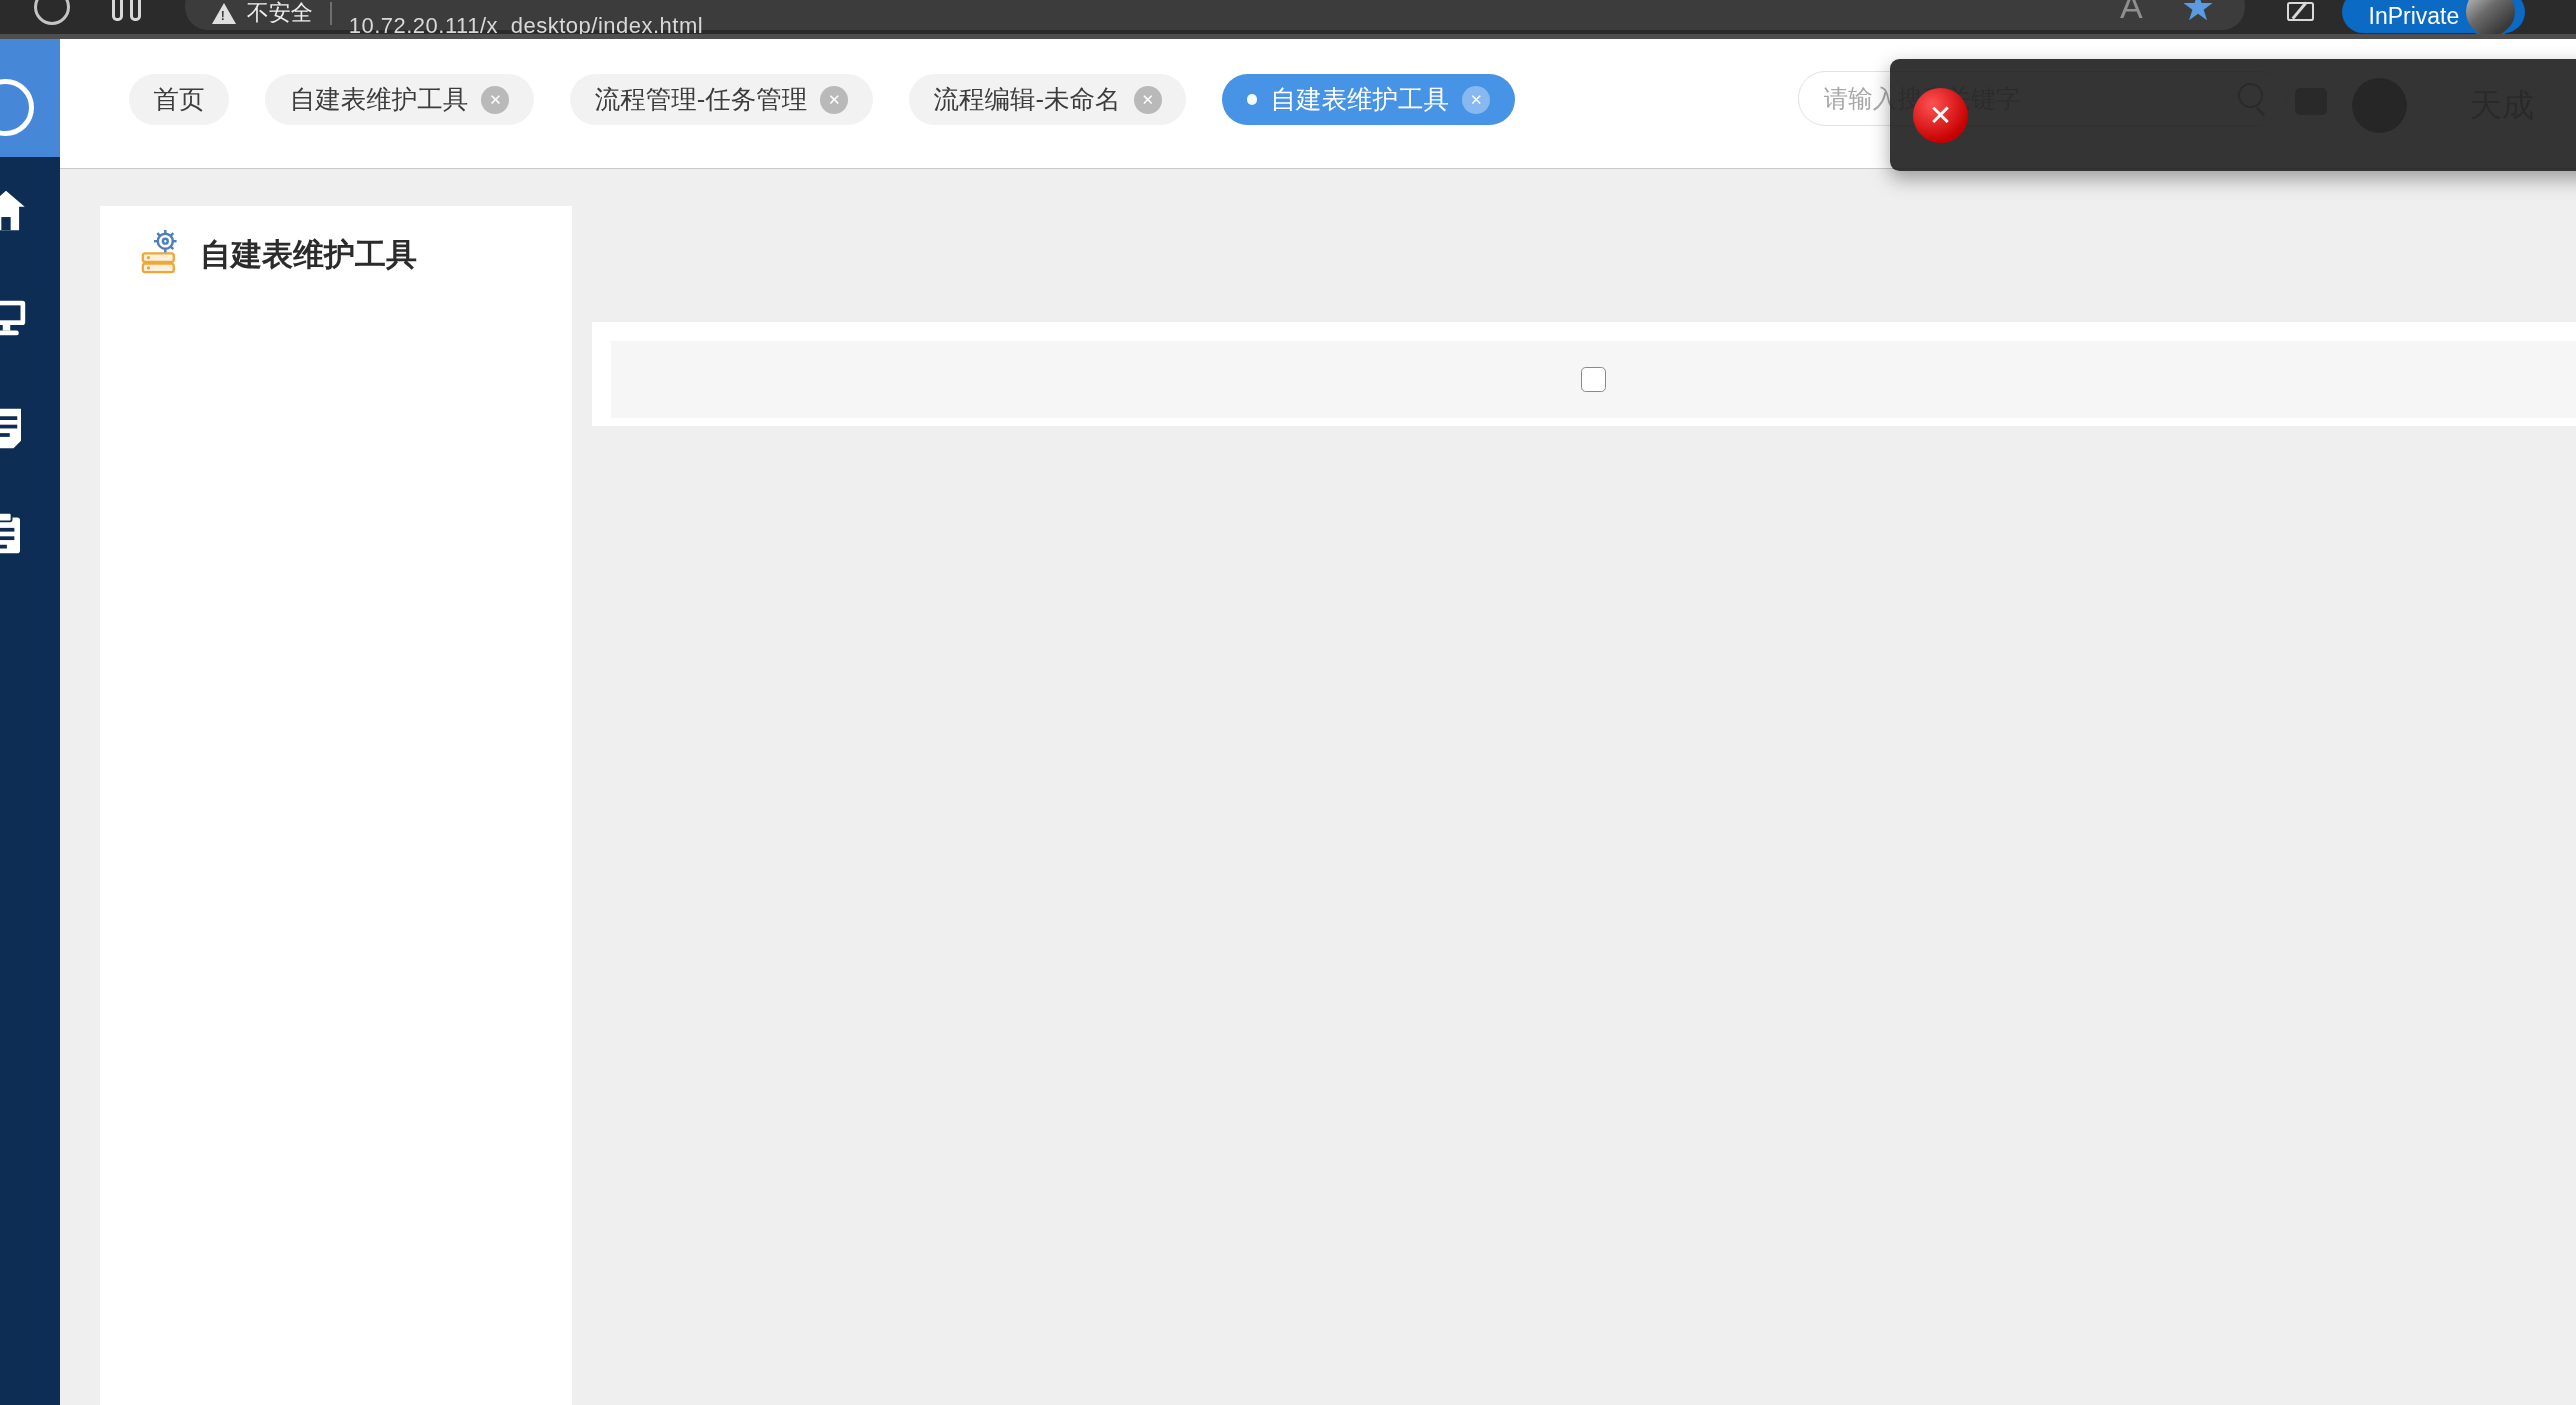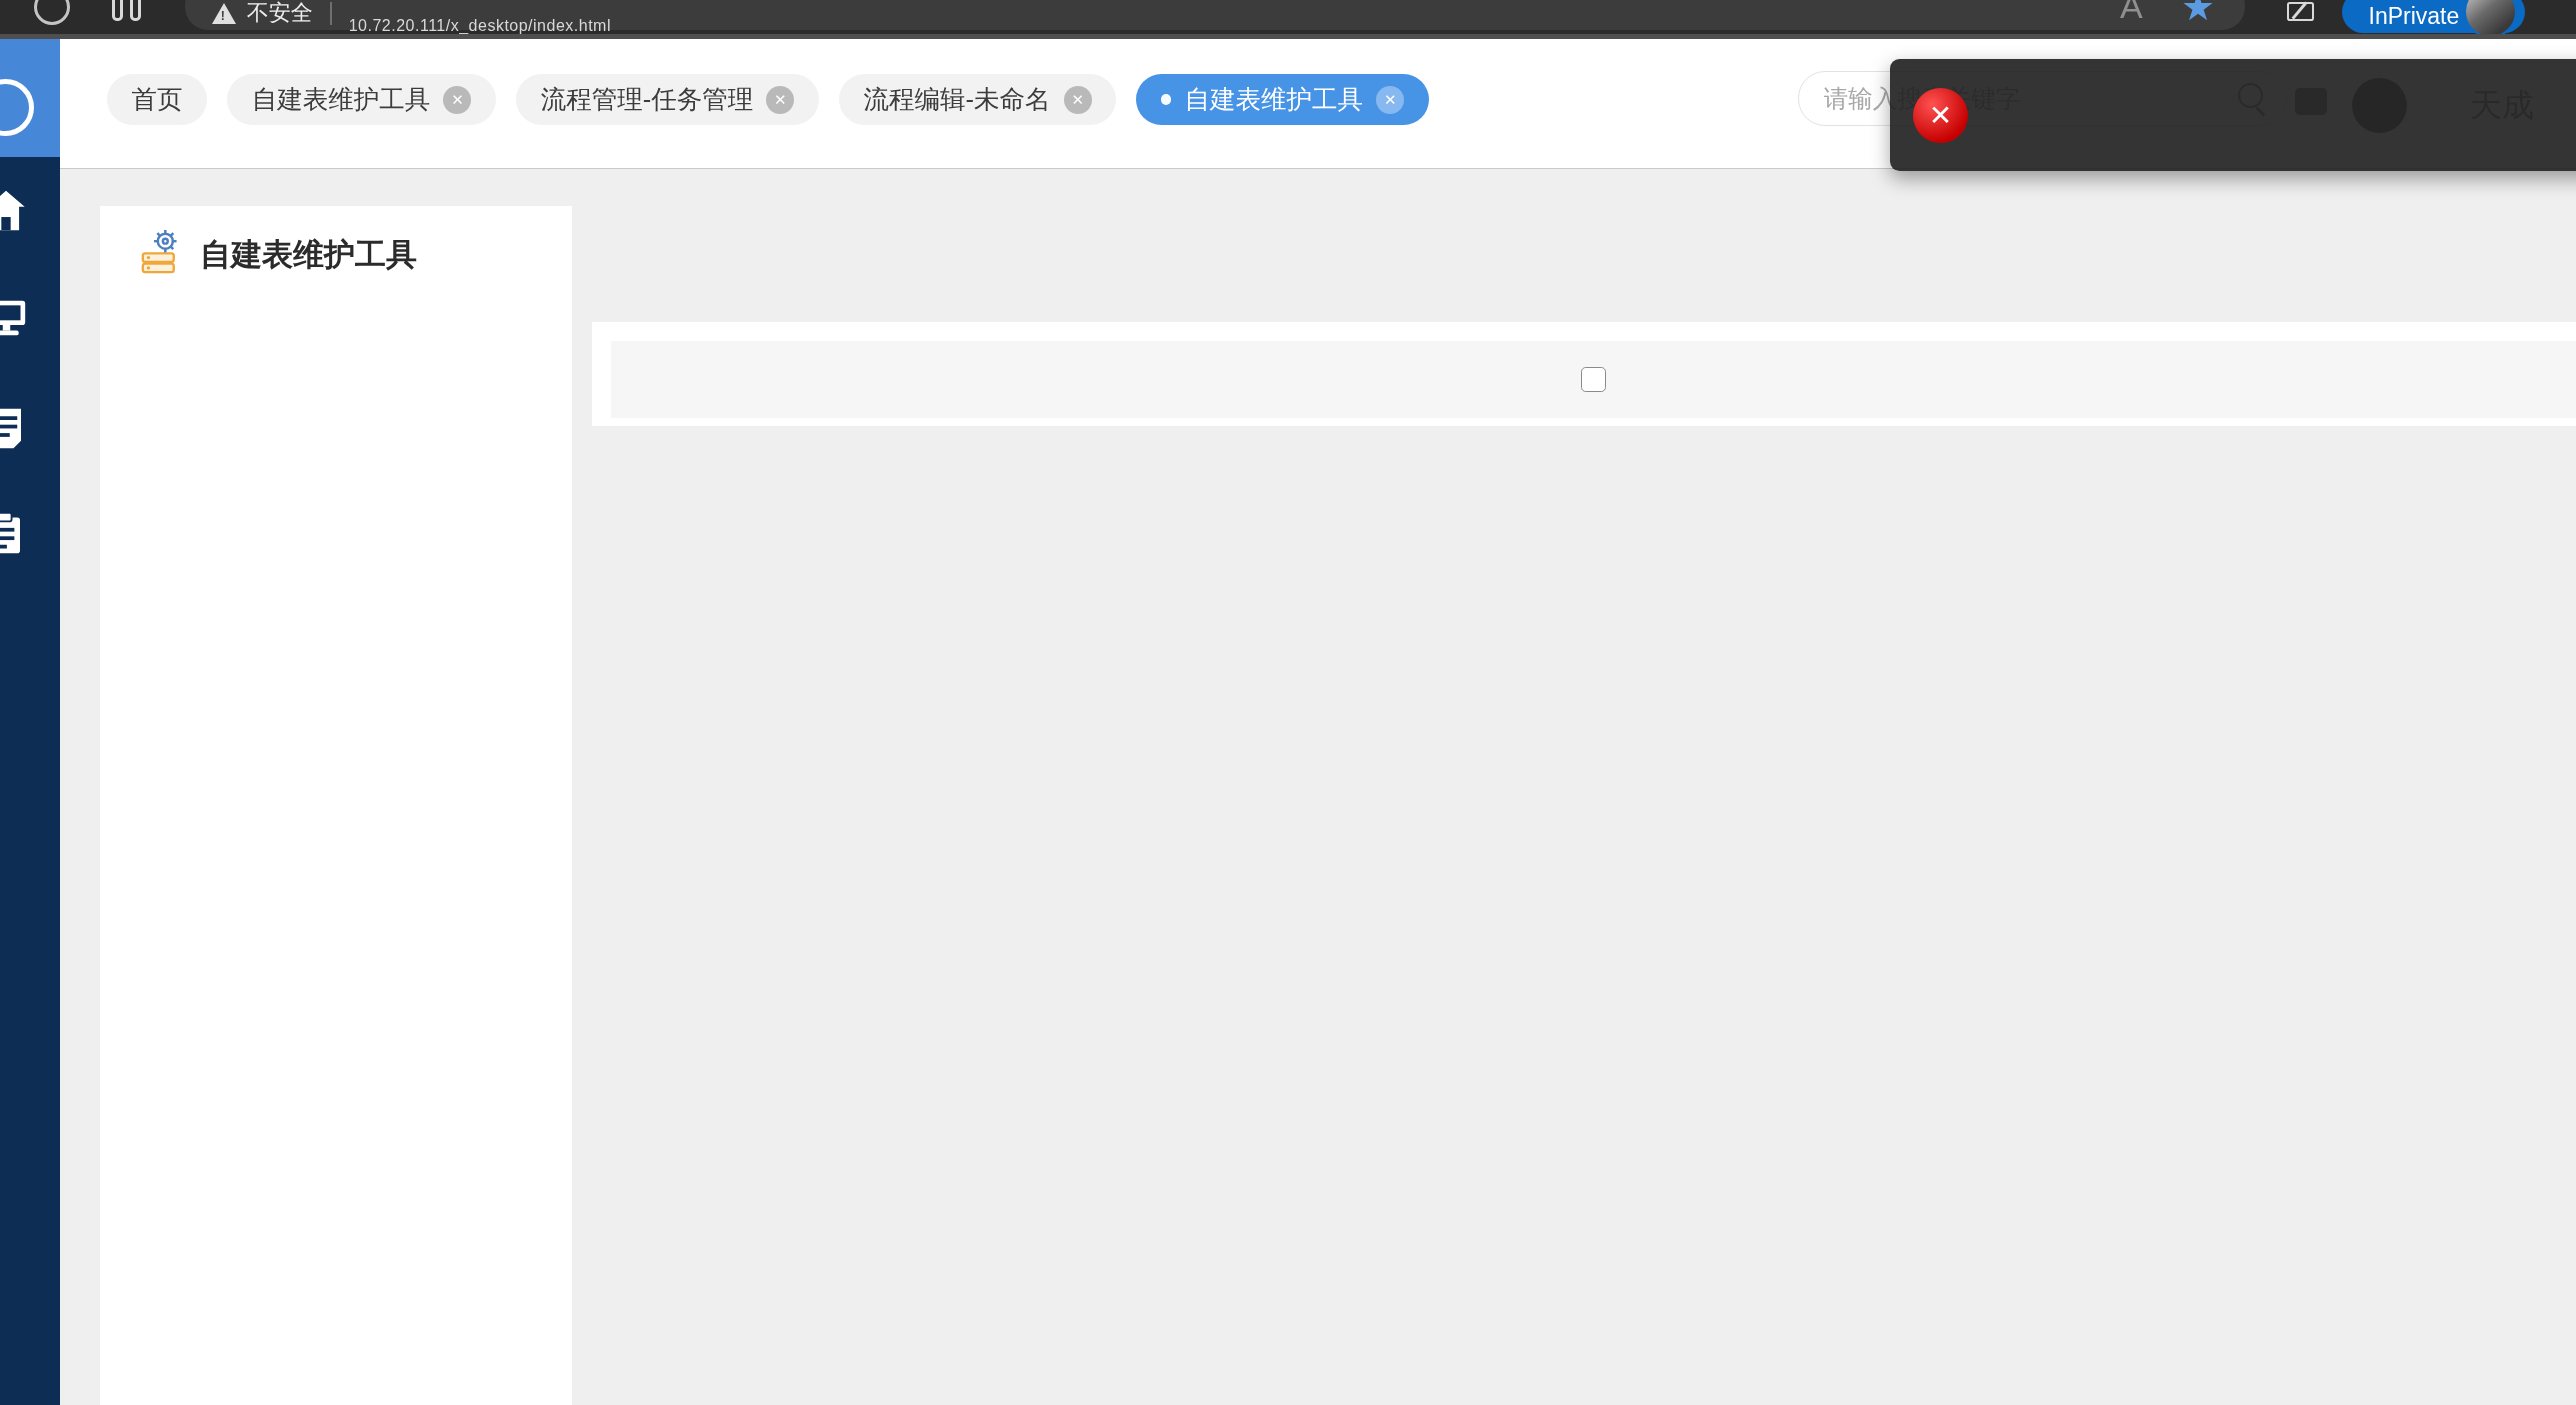--- a/index.html
+++ b/index.html
@@ -13,40 +13,40 @@
   .chrome-strip{position:absolute;left:0;top:34px;width:2576px;height:4.7px;background:#4f4f4f;z-index:60;}
   .ring-icon{position:absolute;left:34px;top:-11.3px;width:30px;height:30px;border:3.8px solid #c4c4c4;border-radius:50%;}
   .split-icon{position:absolute;left:112px;top:-5.7px;display:flex;gap:6.6px;}
   .split-icon span{width:11.3px;height:26.5px;border:3.8px solid #d8d8d8;border-radius:4.7px;box-sizing:border-box;}
   .url-pill{position:absolute;left:185px;top:-17px;width:2060px;height:47px;background:#3c3c3c;border-radius:23px;
     display:flex;align-items:center;box-sizing:border-box;padding:13.2px 0 0 26.5px;}
   .warn-tri{position:relative;width:0;height:0;border-left:12.3px solid transparent;border-right:12.3px solid transparent;border-bottom:21px solid #e0e0e0;}
   .warn-tri i{position:absolute;left:-2.8px;top:6.6px;font-style:normal;color:#3c3c3c;font-size:12.3px;font-weight:bold;}
   .sec-label{color:#ededed;font-size:22px;margin-left:11.3px;}
   .url-sep{width:1.9px;height:23px;background:#6f6f6f;margin:0 17px;}
-  .url-text{color:#d9d9d9;font-size:16px;letter-spacing:0.5px;margin-top:25px;}
+  .url-text{color:#d9d9d9;font-size:22px;letter-spacing:0.5px;margin-top:25px;}
   .a-icon{position:absolute;left:2120px;top:-13.2px;color:#8f8f8f;font-size:34px;font-weight:400;}
   .star-icon{position:absolute;left:2181px;top:-15px;color:#5a9be2;font-size:38px;}
   .collections-icon{position:absolute;left:2287px;top:1.9px;width:26.5px;height:19px;border:2.8px solid #d9d9d9;border-radius:2.8px;box-sizing:border-box;}
   .collections-icon i{position:absolute;left:9.4px;top:-3.8px;width:2.8px;height:21px;background:#d9d9d9;transform:rotate(40deg);}
   .inprivate{position:absolute;left:2342px;top:-9.4px;height:42px;border-radius:21px;background:#0b6ac4;
     display:flex;align-items:center;box-sizing:border-box;padding:9.4px 66px 0 26.5px;color:#fff;font-size:23px;}
   .chrome-avatar{position:absolute;left:2464px;top:-15px;width:53px;height:53px;border-radius:50%;
     background:linear-gradient(140deg,#b0b0b0 15%,#6a6a6a 45%,#3a3a3a 80%);border:2.8px solid #0b6ac4;box-sizing:border-box;}
   
   .app{position:absolute;left:0;top:39px;width:2576px;height:1366px;background:#ffffff;}
   
   .sidebar{position:absolute;left:0;top:0;width:60px;height:100%;background:#0d2d55;z-index:10;}
   .logo-sq{position:absolute;left:0;top:0;width:60px;height:118px;background:#4687d8;overflow:hidden;}
   .logo-ring{position:absolute;left:-23px;top:40px;width:47px;height:47px;border:5.7px solid #ffffff;border-radius:50%;background:transparent;}
   .side-item{position:absolute;left:0;width:60px;height:45px;overflow:hidden;cursor:pointer;}
   .side-item svg{position:absolute;left:-15px;top:0;}
   
   .header-bar{position:absolute;left:60px;top:0;width:2516px;height:129px;background:#ffffff;border-bottom:1.9px solid #c9c9c9;z-index:5;}
-  .tabs{position:absolute;left:47px;top:35px;display:flex;gap:20px;}
+  .tabs{position:absolute;left:69px;top:35px;display:flex;gap:36px;}
   .tab{height:51px;border-radius:25.5px;background:#f2f2f2;color:#3c3c3c;font-size:25.5px;
     display:flex;align-items:center;padding:0 24.6px;gap:13.2px;white-space:nowrap;cursor:pointer;}
   .tab.active{background:#4793e6;color:#ffffff;}
   .tab-close{width:28px;height:28px;border-radius:50%;background:#b9b9b9;color:#ffffff;font-size:15px;
     display:flex;align-items:center;justify-content:center;cursor:pointer;flex:0 0 auto;}
   .tab.active .tab-close{background:rgba(255,255,255,0.35);}
   .active-dot{width:10.4px;height:10.4px;border-radius:50%;background:#ffffff;opacity:.95;flex:0 0 auto;}
   .hdr-search{position:absolute;left:1738px;top:32px;width:489px;height:55px;border:1.9px solid #e2e2e2;border-radius:27px;box-sizing:border-box;background:#fff;}
   .hdr-search input{width:100%;height:100%;border:none;outline:none;background:transparent;border-radius:27px;
     padding:0 0 0 24.6px;font-size:24.6px;color:#555;font-family:inherit;box-sizing:border-box;}

